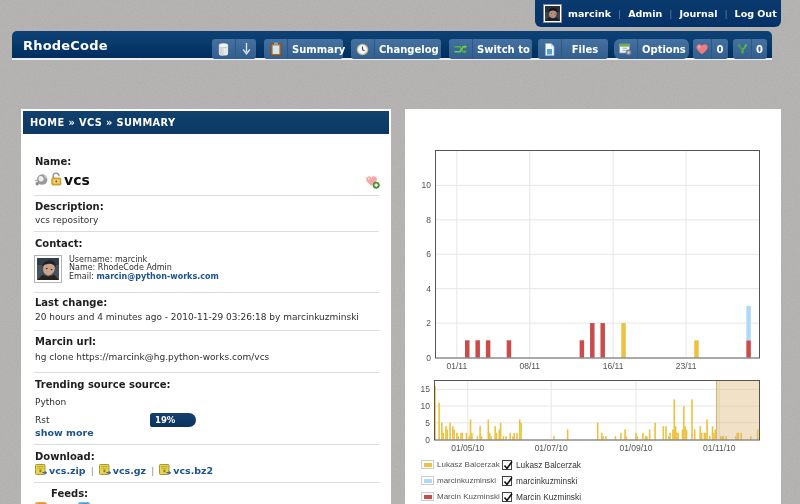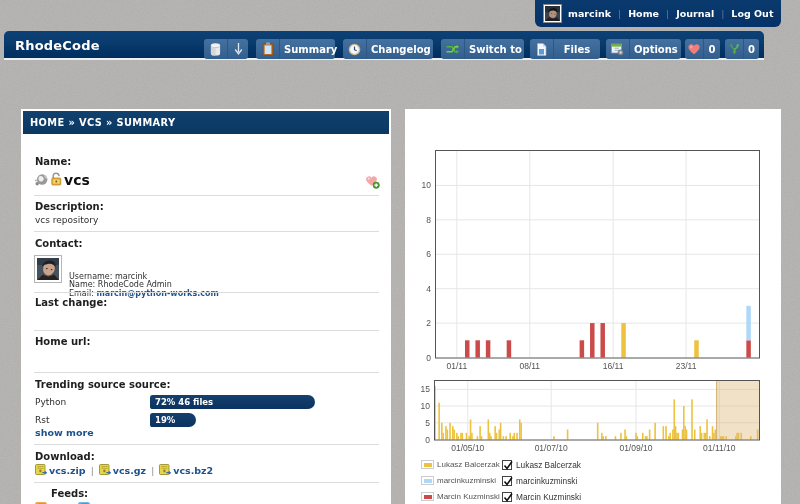--- a/index.html
+++ b/index.html
@@ -12,21 +12,21 @@
   
   #userbox { position:absolute; left:535px; top:0; width:246px; height:27px;
     background:linear-gradient(180deg,#0a3a6e 0%,#053268 100%);
     border-radius:0 0 6px 6px; display:flex; align-items:center; padding:0 12px 0 9px; }
   #userbox .avatar-s { width:17px; height:17px; border:1px solid #fff; outline:1px solid #8a8a8a; background:#44505e; flex:0 0 auto; }
   #userbox .uname { color:#fff; font-weight:bold; font-size:9.5px; margin-left:7px; white-space:nowrap; }
   #userbox .sep { color:#5a79a0; font-size:9.5px; margin:0 7px; font-weight:normal; }
   #userbox a { color:#fff; font-weight:bold; font-size:9.5px; white-space:nowrap; }
 
   
-  #navbar { position:absolute; left:4px; top:31px; width:760px; height:29px;
+  #navbar { position:absolute; left:12px; top:31px; width:760px; height:29px;
     background:linear-gradient(180deg,#0d4176 0%,#093a6c 48%,#023264 80%,#002f5f 100%);
     border-radius:5px 5px 0 0; border-bottom:2px solid rgba(255,255,255,.92); }
   #logo { position:absolute; left:11px; top:0; height:29px; line-height:29px; color:#fff; font-weight:bold; font-size:13px; letter-spacing:.2px; }
   .nav-btn { position:absolute; top:8px; height:20px; border-radius:3px;
     background:linear-gradient(180deg,#44719f 0%,#3a6796 55%,#325e8e 100%);
     display:flex; align-items:center; }
   .nav-btn .ic { width:24px; height:20px; display:flex; align-items:center; justify-content:center; border-right:1px solid #2d5885; flex:0 0 auto; }
   .nav-btn .lbl { flex:1; text-align:center; color:#fff; font-weight:bold; font-size:10px; padding:0 4px; white-space:nowrap; }
   .nav-seg { display:flex; align-items:center; justify-content:center; height:20px; color:#fff; }
   .nav-cnt { position:absolute; top:8px; height:20px; border-radius:3px;
@@ -86,21 +86,21 @@
       <rect width="17" height="17" fill="#39434f"></rect>
       <rect width="17" height="7" fill="#272f38"></rect>
       <ellipse cx="9" cy="8.6" rx="4.2" ry="5" fill="#b5917a" transform="rotate(14 9 8.6)"></ellipse>
       <path d="M3.4 7 Q5.5 1.8 10.5 2.4 Q14.6 3.2 14 8 Q12.5 4.8 9.2 5 Q5.4 5.2 3.4 7Z" fill="#14171a"></path>
       <ellipse cx="7.6" cy="8.4" rx="0.7" ry="0.5" fill="#27211c"></ellipse>
       <ellipse cx="11.4" cy="9.2" rx="0.7" ry="0.5" fill="#27211c"></ellipse>
       <path d="M0 17 L4.5 12.8 Q9 16 13.5 12.8 L17 17 Z" fill="#1d2023"></path>
     </svg>
     <span class="uname">marcink</span>
     <span class="sep">|</span>
-    <a href="#">Home</a>
+    <a href="#">Admin</a>
     <span class="sep">|</span>
     <a href="#">Journal</a>
     <span class="sep">|</span>
     <a href="#">Log Out</a>
   </div>
 
   <div id="navbar">
     <div id="logo">RhodeCode</div>
 
     <div class="nav-btn" style="left:200px;width:44px;">
@@ -156,21 +156,21 @@
       <span class="ic">
         <svg width="11" height="13" viewBox="0 0 11 13">
             <path d="M1.5.5 H7 L10 3.5 V12.5 H1.5Z" fill="#f4f9fd" stroke="#8fb3d4" stroke-width="0.7"></path>
             <path d="M7 .5 L10 3.5 H7Z" fill="#bcd6ec"></path>
             <rect x="3" y="6" width="5" height="5.5" fill="#5a9fd4"></rect>
           </svg>
       </span>
       <span class="lbl">Files</span>
     </div>
 
-    <div class="nav-btn" style="left:602px;width:75px;">
+    <div class="nav-btn" style="left:602px;width:75px;border-radius:6px;">
       <span class="ic">
         <svg width="13" height="13" viewBox="0 0 13 13">
             <rect x="0.5" y="1" width="10" height="9" fill="#eef3f8"></rect>
             <rect x="0.5" y="1" width="10" height="2.6" fill="#6cb52d"></rect>
             <rect x="0.5" y="1" width="10" height="9" fill="none" stroke="#8896a6" stroke-width="0.8"></rect>
             <path d="M3.5 5.2 H8 M3.5 7.3 H8" stroke="#9fb0c0" stroke-width="1"></path>
             <circle cx="9.6" cy="9.4" r="2.6" fill="#8d99a5" stroke="#5f6a75" stroke-width="0.6"></circle>
             <circle cx="9.6" cy="9.4" r="1" fill="#dfe5ea"></circle>
           </svg>
       </span>
@@ -244,39 +244,40 @@
       <div class="sec-label" style="left:12px;top:104px;">Contact:</div>
       <svg id="contact-avatar" style="left:12px;top:122px;" viewBox="0 0 22 22">
         <rect width="22" height="22" fill="#47525f"></rect>
         <rect width="22" height="7" fill="#333d49"></rect>
         <ellipse cx="12" cy="10.5" rx="5.8" ry="7" fill="#c9a38a" transform="rotate(15 12 10.5)"></ellipse>
         <path d="M4.5 8.5 Q7.5 1.5 14 2.5 Q19.5 3.6 18.5 9.5 Q16.5 5.5 12 5.8 Q7 6.2 4.5 8.5Z" fill="#1e2226"></path>
         <ellipse cx="9.8" cy="10.6" rx="0.9" ry="0.6" fill="#2c241e"></ellipse>
         <ellipse cx="14.6" cy="11.6" rx="0.9" ry="0.6" fill="#2c241e"></ellipse>
         <path d="M0 22 L6 16.5 Q11.5 20.5 17 16.5 L22 22 Z" fill="#26221f"></path>
       </svg>
-      <div id="contact-text" style="left:46px;top:139px;">
+      <div id="contact-text" style="left:46px;top:122px;">
         <div>Username: marcink</div>
         <div>Name: RhodeCode Admin</div>
         <div><span>Email: </span><a class="blue-link" href="#">marcin@python-works.com</a></div>
       </div>
 
       <div class="divider" style="top:158px;"></div>
 
       <div class="sec-label" style="left:12px;top:163px;">Last change:</div>
+      <div class="body-text" style="left:12px;top:178px;">20 hours and 4 minutes ago - 2010-11-29 03:26:18 by marcinkuzminski</div>
 
       <div class="divider" style="top:196px;"></div>
 
-      <div class="sec-label" style="left:12px;top:202px;">Home url:</div>
+      <div class="sec-label" style="left:12px;top:202px;">Marcin url:</div>
+      <div class="body-text" style="left:12px;top:218px;">hg clone https://marcink@hg.python-works.com/vcs</div>
 
       <div class="divider" style="top:238px;"></div>
 
       <div class="sec-label" style="left:12px;top:245px;">Trending source source:</div>
       <div class="trend-label" style="left:12px;top:263px;">Python</div>
-      <div class="trend-bar" id="trend-bar-0" style="left: 127px; top: 261px; width: 165px;">72% 46 files</div>
       <div class="trend-label" style="left:12px;top:281px;">Rst</div>
       <div class="trend-bar" id="trend-bar-1" style="left: 127px; top: 279px; width: 46px;">19%</div>
       <a class="blue-link" href="#" style="position:absolute;left:12px;top:293px;font-size:9.5px;">show more</a>
 
       <div class="divider" style="top:310px;"></div>
 
       <div class="sec-label" style="left:12px;top:317px;">Download:</div>
       <div class="link-row" style="left:12px;top:330px;">
         <span class="icn">
             <svg width="12" height="12" viewBox="0 0 12 12">

